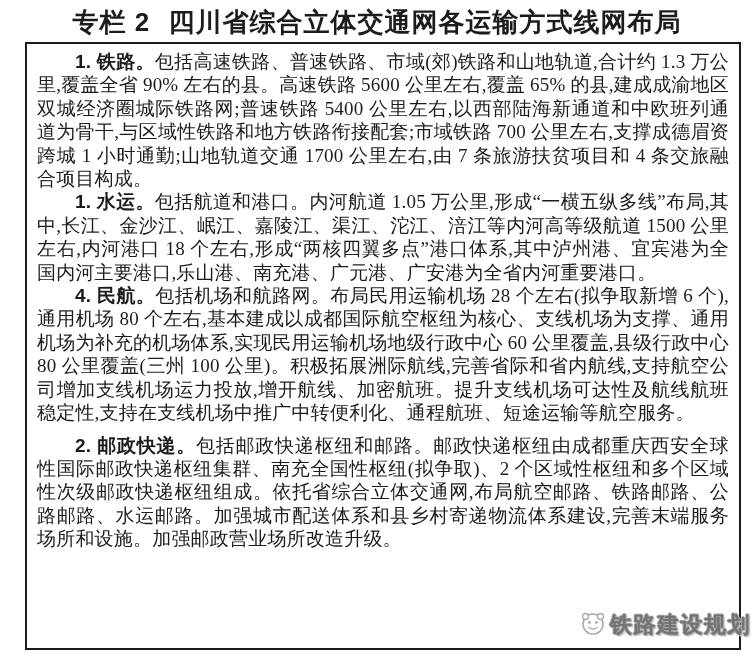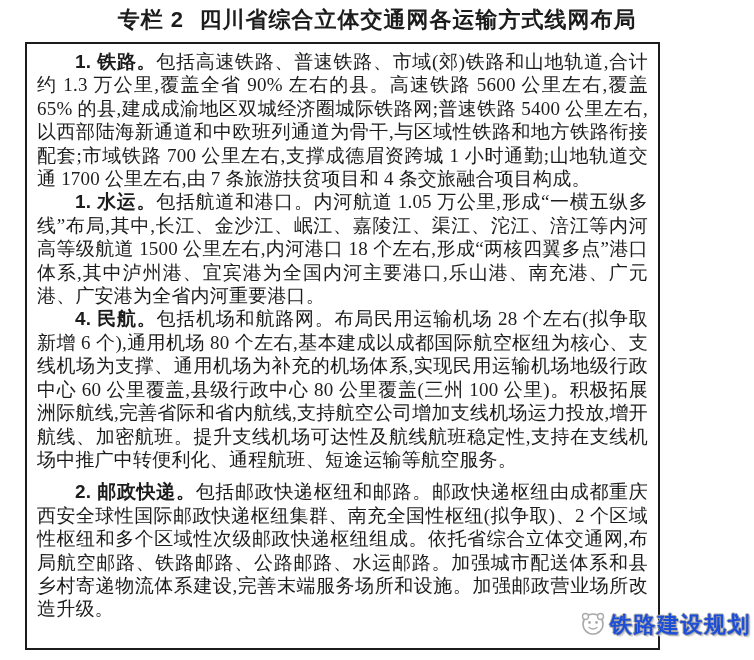--- a/index.html
+++ b/index.html
@@ -13,30 +13,30 @@
     overflow: hidden;
   }
   .title {
     position: absolute;
     top: 5px;
     left: 0;
     width: 100%;
     text-align: center;
     font-family: "Liberation Sans", "DejaVu Sans", sans-serif;
     font-weight: bold;
-    font-size: 22px;
+    font-size: 26px;
     letter-spacing: 1px;
     white-space: nowrap;
   }
   .title .title-label { margin-right: 0.7em; }
   .box {
     position: absolute;
     left: 25px;
     top: 42px;
-    width: 635px;
+    width: 716px;
     height: 608px;
     box-sizing: border-box;
     border: 2px solid #1c1c1c;
     padding: 6px 10px 4px 10px;
     overflow: hidden;
   }
   .para {
     margin: 0;
     text-indent: 2em;
     font-size: 19px;
@@ -58,21 +58,21 @@
     gap: 3px;
     z-index: 5;
     pointer-events: none;
   }
   .wm-text {
     font-family: "Liberation Sans", "DejaVu Sans", sans-serif;
     font-weight: bold;
     font-size: 22px;
     letter-spacing: 1.5px;
     white-space: nowrap;
-    color: #1d4ed8;
+    color: #737373;
     text-shadow:
       -1px 0 #a6a6a6, 1px 0 #a6a6a6, 0 -1px #a6a6a6, 0 1px #a6a6a6,
       1px 1px 0 #bdbdbd, 2px 2px 1px #d9d9d9;
   }
   .wm-icon { flex: 0 0 auto; }
 </style>
 </head>
 <body>
 
 <div class="page">

